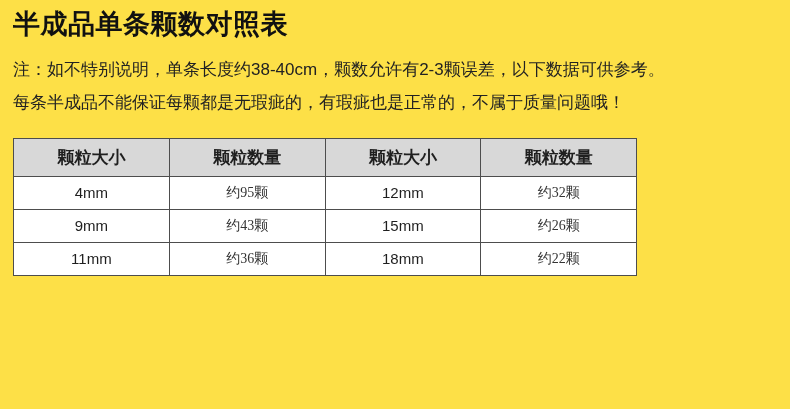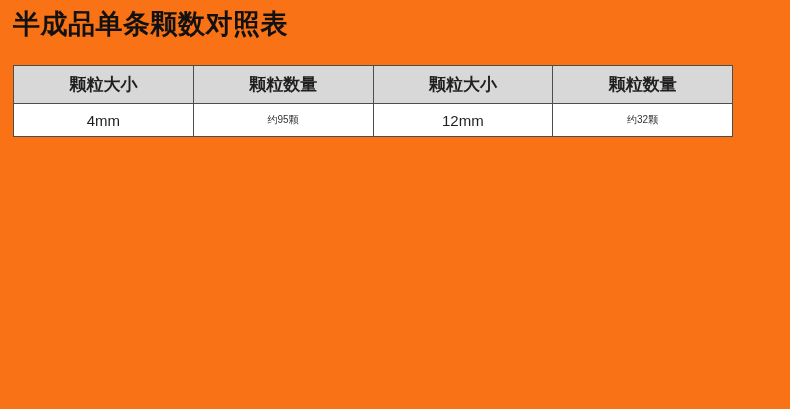--- a/index.html
+++ b/index.html
@@ -5,21 +5,21 @@
   html, body {
     margin: 0;
     padding: 0;
     background: #ffffff;
     font-family: "Liberation Sans", "DejaVu Sans", sans-serif;
   }
   .page {
     position: relative;
     width: 790px;
     height: 409px;
-    background: #f97316;
+    background: #fde047;
     overflow: hidden;
   }
   .title {
     margin: 8px 0 0 13px;
     font-size: 27px;
     line-height: 1.2;
     font-weight: 700;
     color: #111111;
     letter-spacing: 0.5px;
   }
@@ -28,21 +28,21 @@
     font-size: 17px;
     line-height: 1.25;
     color: #222222;
   }
   .note-first { margin-top: 19px; }
   .note-second { margin-top: 11px; }
   .beads-table {
     border-collapse: collapse;
     table-layout: fixed;
     margin: 25px 0 0 13px;
-    width: 720px;
+    width: 624px;
   }
   .beads-table th,
   .beads-table td {
     border: 1px solid #4d4d4d;
     text-align: center;
     vertical-align: middle;
     padding: 0;
   }
   .beads-table th {
     height: 37px;
@@ -53,44 +53,59 @@
   }
   .beads-table td {
     height: 32px;
     background: #ffffff;
   }
   td.size-cell {
     font-size: 15px;
     color: #1f1f1f;
   }
   td.qty-cell {
-    font-size: 10px;
+    font-size: 14px;
     color: #333333;
+    font-family: Liberation Serif, serif;
   }
 </style>
 </head>
 <body>
 
 <div class="page">
 
   <h1 class="title">半成品单条颗数对照表</h1>
 
+  <p class="note note-first">注：如不特别说明，单条长度约38-40cm，颗数允许有2-3颗误差，以下数据可供参考。</p>
+  <p class="note note-second">每条半成品不能保证每颗都是无瑕疵的，有瑕疵也是正常的，不属于质量问题哦！</p>
 
   <table class="beads-table">
     <thead>
       <tr>
         <th>颗粒大小</th>
         <th>颗粒数量</th>
         <th>颗粒大小</th>
         <th>颗粒数量</th>
       </tr>
     </thead>
     <tbody>
       <tr>
         <td class="size-cell">4mm</td>
         <td class="qty-cell">约95颗</td>
         <td class="size-cell">12mm</td>
         <td class="qty-cell">约32颗</td>
       </tr>
+      <tr>
+        <td class="size-cell">9mm</td>
+        <td class="qty-cell">约43颗</td>
+        <td class="size-cell">15mm</td>
+        <td class="qty-cell">约26颗</td>
+      </tr>
+      <tr>
+        <td class="size-cell">11mm</td>
+        <td class="qty-cell">约36颗</td>
+        <td class="size-cell">18mm</td>
+        <td class="qty-cell">约22颗</td>
+      </tr>
     </tbody>
   </table>
 
 </div>
 
 </body></html>

